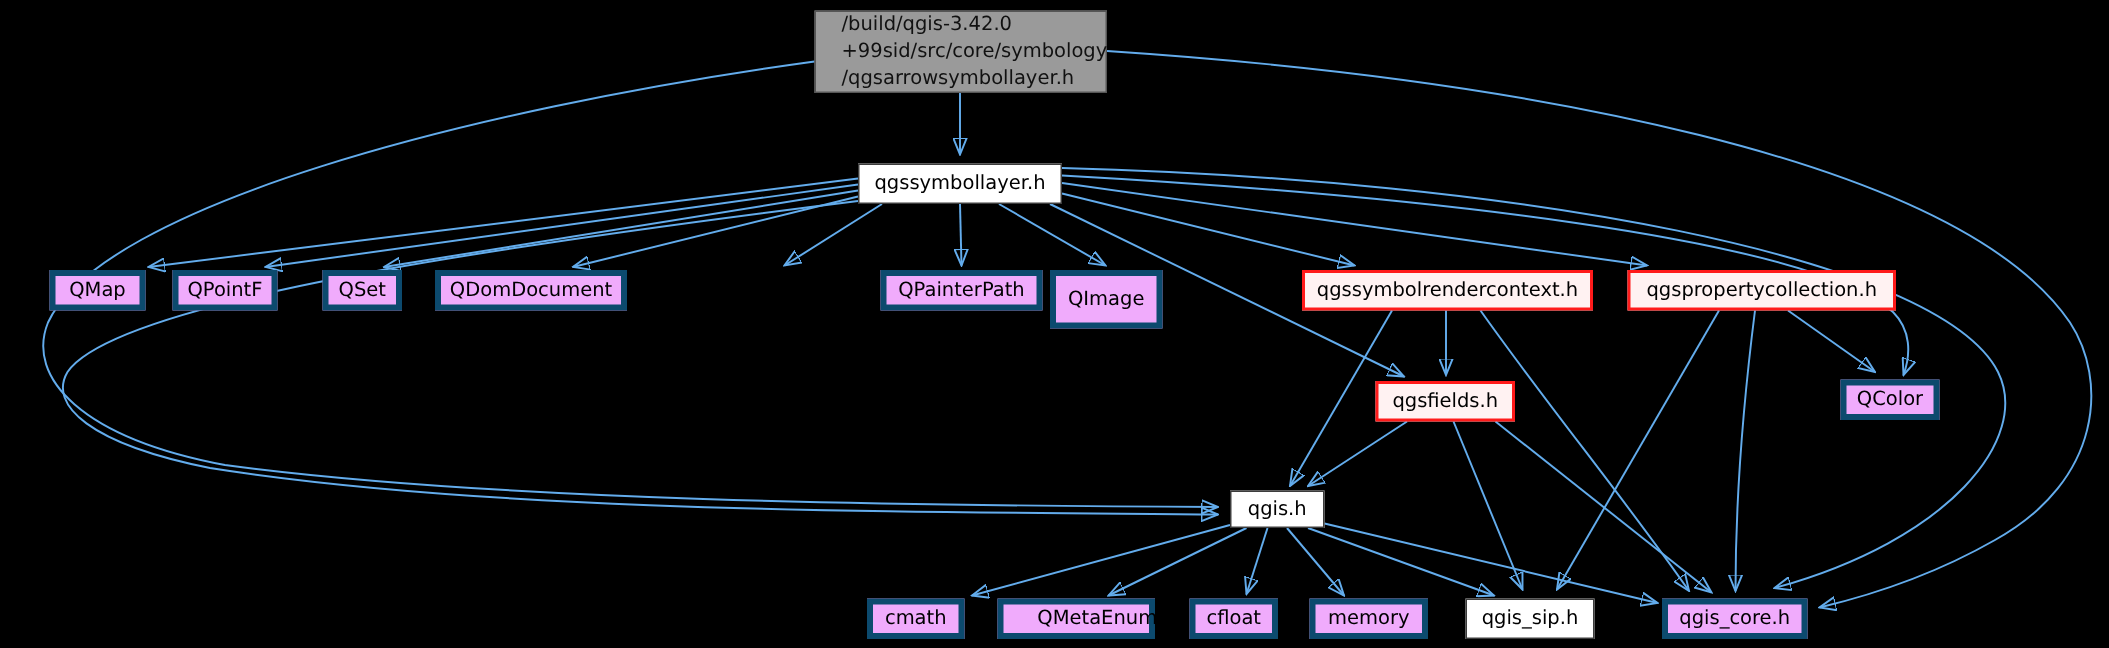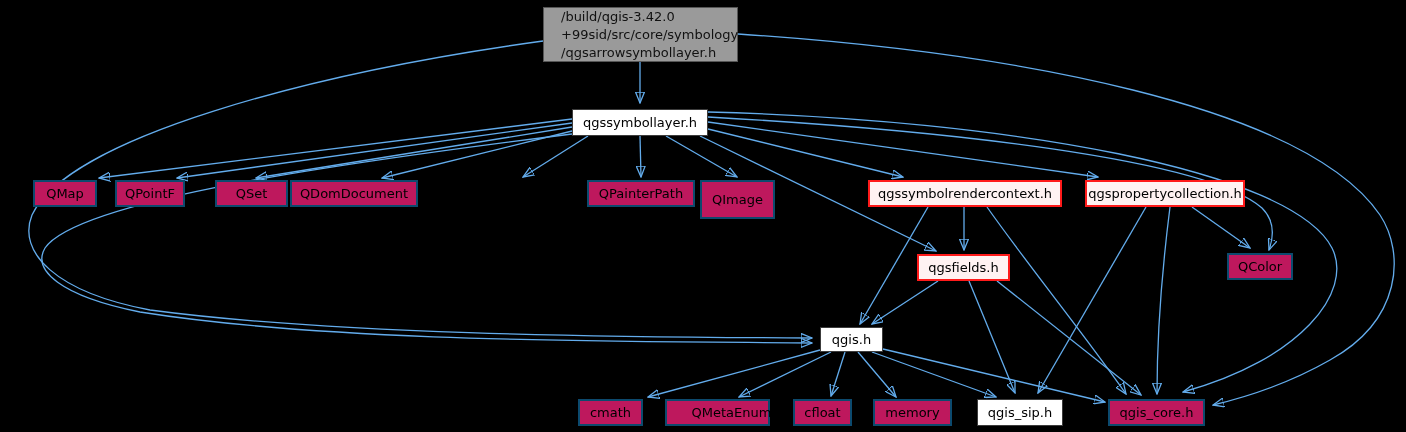--- a/index.html
+++ b/index.html
@@ -14,21 +14,21 @@
   #edges path{fill:none;stroke:#63acec;stroke-width:1.3px;}
   .node{
     position:absolute;
     box-sizing:border-box;
     display:flex;align-items:center;justify-content:center;
     font-size:13px;line-height:15px;
     color:#000;
     white-space:nowrap;
     z-index:2;
   }
-  .node.gray{background:#be185d;border:2px solid #0c4a6e;}
+  .node.gray{background:#f0abfc;border:4px solid #0c4a6e;}
   .node.white{background:#ffffff;border:1px solid #3c3c3c;}
   .node.red{background:#fff2f2;border:2px solid #ff1a1a;}
   .node.root{
     background:#9a9a9a;border:1px solid #565656;
     color:#111;
     white-space:pre-line;
     text-align:left;
     justify-content:flex-start;
     padding-left:17px;
     line-height:18px;
@@ -78,26 +78,26 @@
     <path marker-end="url(#arrow)" d="M883,349 L1105,402"></path>
   </svg>
 
   <div class="node root" style="left:543px;top:7px;width:195px;height:55px;">/build/qgis-3.42.0
 +99sid/src/core/symbology
  /qgsarrowsymbollayer.h</div>
   <div class="node white" style="left:572px;top:109px;width:136px;height:27px;">qgssymbollayer.h</div>
 
   <div class="node gray" style="left:33px;top:180px;width:64px;height:27px;">QMap</div>
   <div class="node gray" style="left:115px;top:180px;width:70px;height:27px;">QPointF</div>
-  <div class="node gray" style="left:215px;top:180px;width:73px;height:27px;">QSet</div>
+  <div class="node gray" style="left:215px;top:180px;width:53px;height:27px;">QSet</div>
   <div class="node gray" style="left:290px;top:180px;width:128px;height:27px;">QDomDocument</div>
   <div class="node gray" style="left:587px;top:180px;width:108px;height:27px;">QPainterPath</div>
   <div class="node gray" style="left:700px;top:180px;width:75px;height:39px;">QImage</div>
   <div class="node red" style="left:868px;top:180px;width:194px;height:27px;">qgssymbolrendercontext.h</div>
-  <div class="node red" style="left:1085px;top:180px;width:160px;height:27px;">qgspropertycollection.h</div>
+  <div class="node red" style="left:1085px;top:180px;width:179px;height:27px;">qgspropertycollection.h</div>
 
   <div class="node red" style="left:917px;top:254px;width:93px;height:27px;">qgsfields.h</div>
   <div class="node gray" style="left:1227px;top:253px;width:66px;height:27px;">QColor</div>
 
   <div class="node white" style="left:820px;top:327px;width:63px;height:25px;">qgis.h</div>
 
   <div class="node gray" style="left:578px;top:399px;width:65px;height:27px;">cmath</div>
   <div class="node gray" style="left:665px;top:399px;width:105px;height:27px;padding-left:28px;">QMetaEnum</div>
   <div class="node gray" style="left:793px;top:399px;width:59px;height:27px;">cfloat</div>
   <div class="node gray" style="left:873px;top:399px;width:79px;height:27px;">memory</div>

